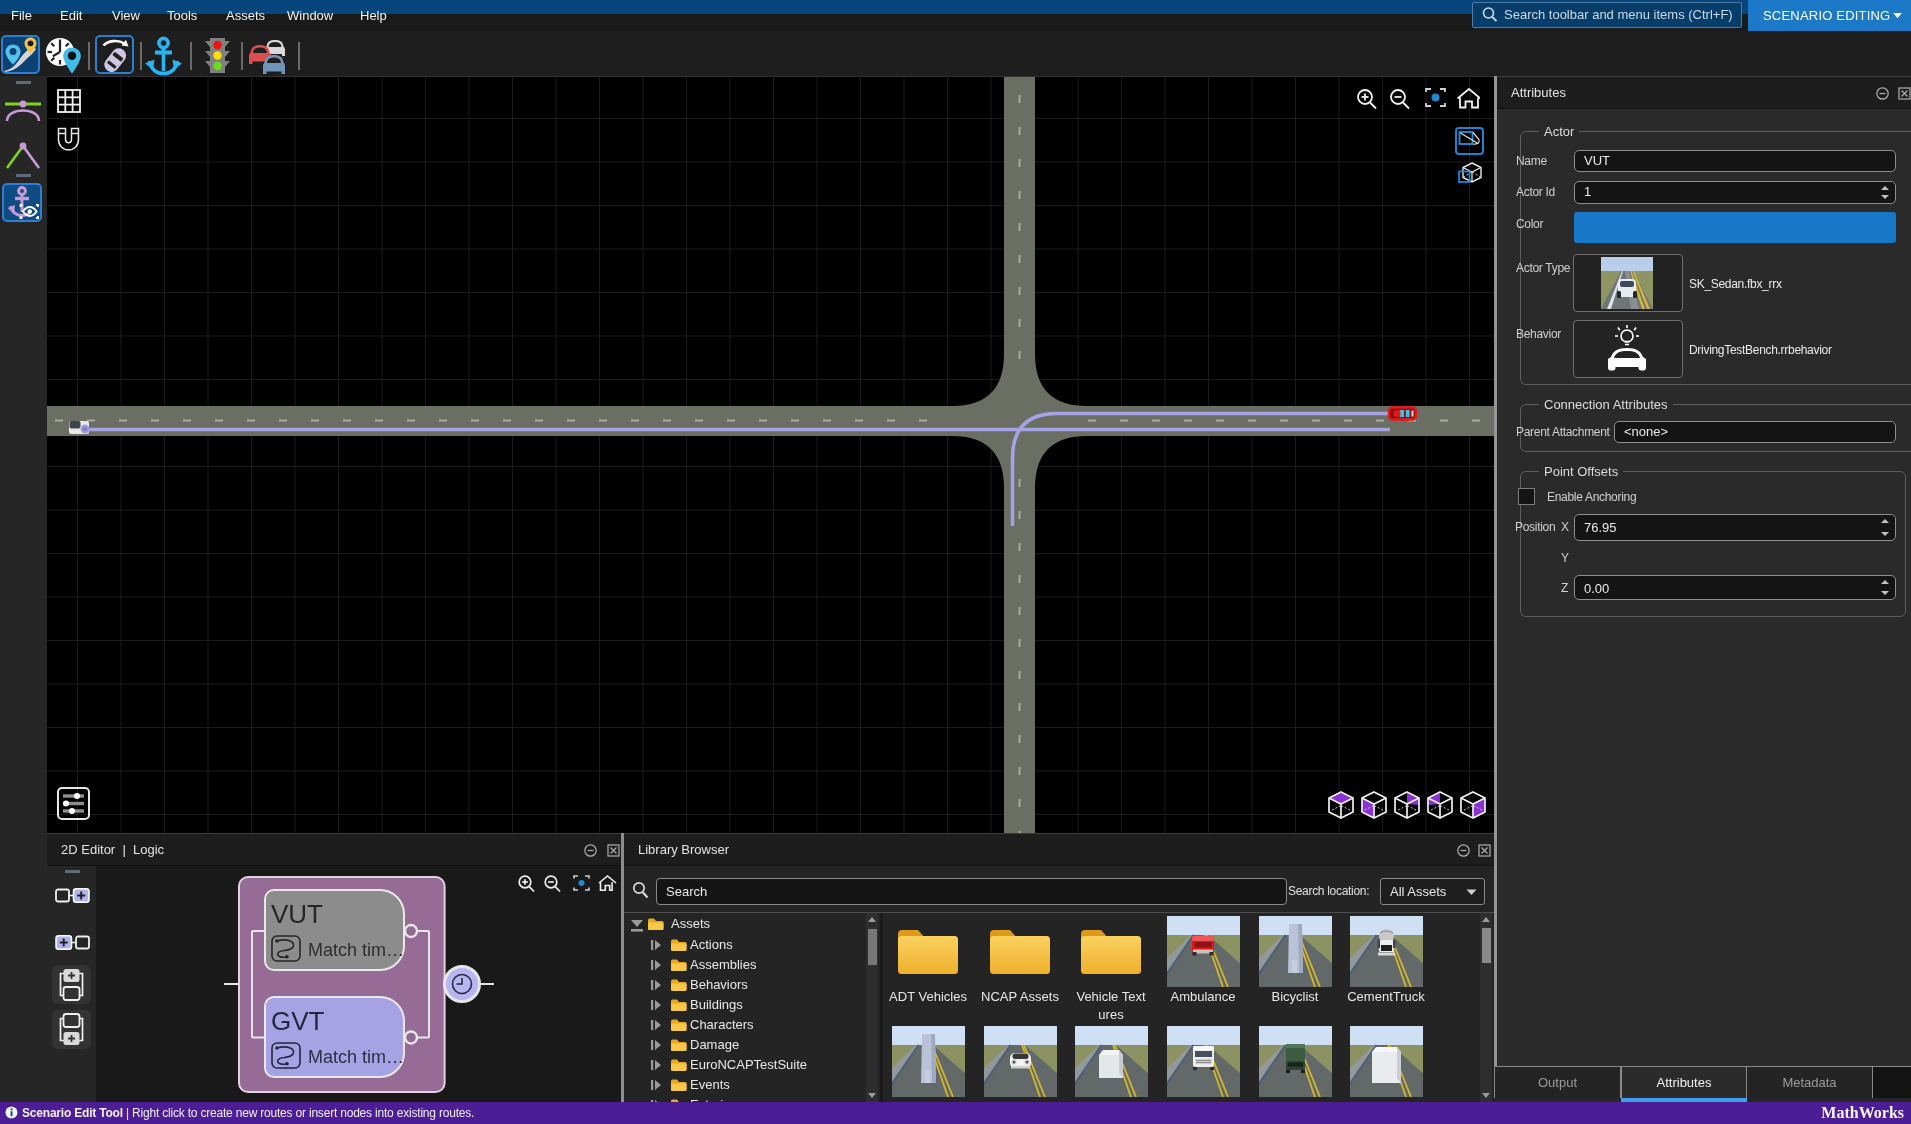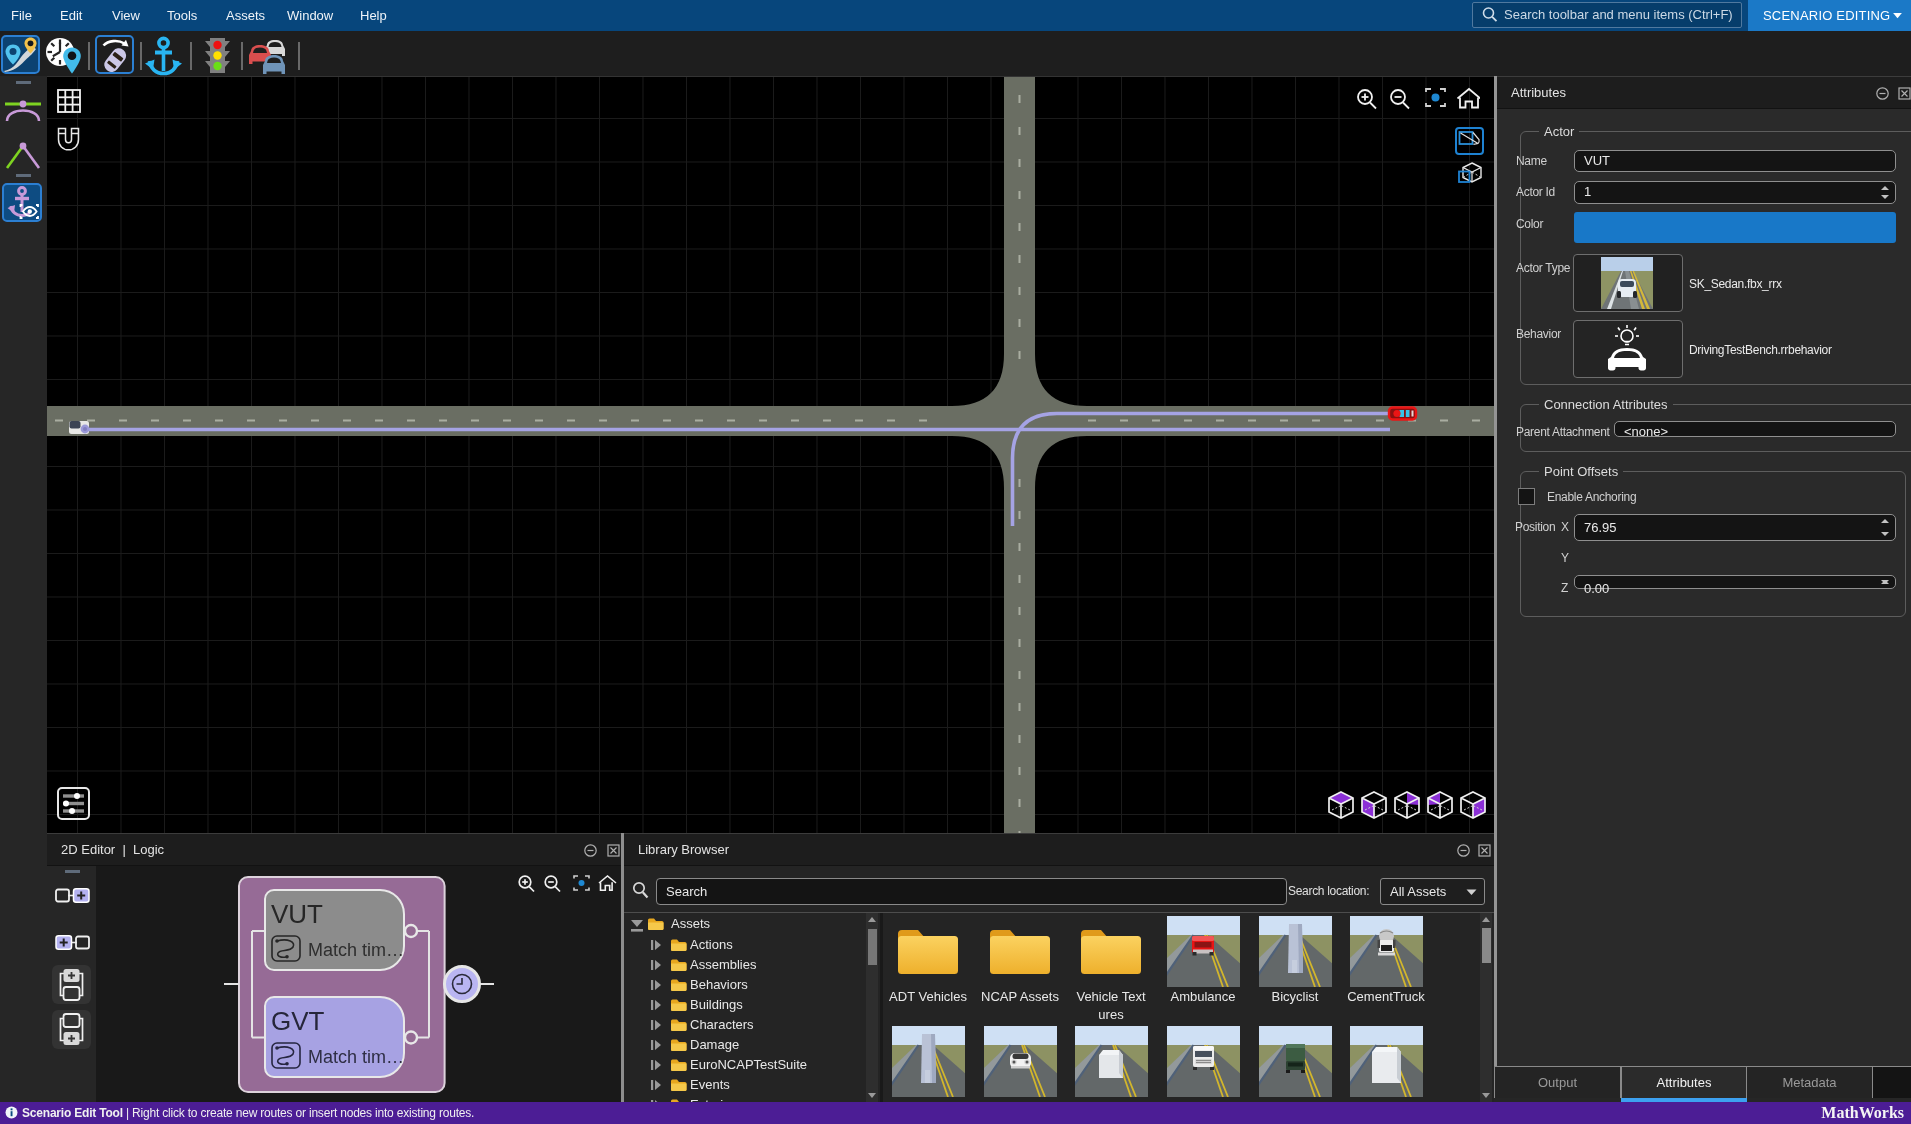--- a/index.html
+++ b/index.html
@@ -1,21 +1,21 @@
 <!DOCTYPE html>
 <html><head>
 <meta charset="utf-8">
 <style>
 * { margin:0; padding:0; box-sizing:border-box; }
 html,body { width:1911px; height:1124px; overflow:hidden; background:#1a1a1a;
   font-family:"Liberation Sans", sans-serif; }
 #stage { position:relative; width:1911px; height:1124px; }
 
 
-#menubar { position:absolute; left:0; top:0; width:1911px; height:31px; background:#07467c; }
+#menubar { position:absolute; left:0; top:0; width:1911px; height:14px; background:#07467c; }
 #menubar .mi { position:absolute; top:0; height:31px; line-height:31px; color:#eef3f8; font-size:13px; }
 #searchbox { position:absolute; left:1472px; top:2px; width:270px; height:26px;
   background:#063d6b; border:1px solid #50799f; border-radius:2px; }
 #searchbox .ph { position:absolute; left:31px; top:0; line-height:24px; font-size:13px; color:#ccd9e5; }
 #scenbtn { position:absolute; left:1748px; top:0; width:163px; height:31px; background:#1b79c7;
   color:#fff; font-size:13px; line-height:31px; }
 
 
 #toolbar { position:absolute; left:0; top:31px; width:1911px; height:45px; background:#1e1e1e; }
 .tbtn { position:absolute; top:4px; width:39px; height:39px; border-radius:5px; }
@@ -409,41 +409,41 @@
         <path d="M6 33 C 8 27 13 24 22 24 C 31 24 36 27 38 33 L41 35 L41 44 C 41 45.5 40 46.5 38.5 46.5 L36 46.5 C 34.5 46.5 33.5 45.5 33.5 44 L33.5 43 L10.5 43 L10.5 44 C 10.5 45.5 9.5 46.5 8 46.5 L5.5 46.5 C 4 46.5 3 45.5 3 44 L3 35 Z" fill="#fff"></path>
         <path d="M9.5 32.5 C 11 28.8 15 27 22 27 C 29 27 33 28.8 34.5 32.5 L35 34 L9 34 Z" fill="#242424"></path>
       </svg>
     </div>
     <div class="albl" style="left:192px;top:267px;color:#eaeaea">DrivingTestBench.rrbehavior</div>
 
     <div class="fset" style="left:9px;top:328px;width:397px;height:48px">
         <div class="leg">Connection Attributes</div>
       </div>
     <div class="albl" style="left:19px;top:349px">Parent Attachment</div>
-    <div class="ainp" style="left:117px;top:345px;width:282px;height:16px;line-height:20px">
+    <div class="ainp" style="left:117px;top:345px;width:282px;height:22px;line-height:20px">
         <div class="v">&lt;none&gt;</div>
       </div>
 
     <div class="fset" style="left:9px;top:395px;width:386px;height:146px">
         <div class="leg">Point Offsets</div>
       </div>
     <div style="position:absolute;left:21px;top:412px;width:17px;height:17px;background:#141414;border:1px solid #7d7d7d"></div>
     <div class="albl" style="left:50px;top:414px">Enable Anchoring</div>
     <div class="albl" style="left:18px;top:444px">Position</div>
     <div class="albl" style="left:64px;top:444px">X</div>
     <div class="ainp" style="left:77px;top:438px;width:322px;height:27px;line-height:25px">
         <div class="v">76.95</div>
       <div class="spin">
           <i class="up"></i>
           <i class="dn"></i>
         </div>
       </div>
     <div class="albl" style="left:64px;top:475px">Y</div>
     <div class="albl" style="left:64px;top:505px">Z</div>
-    <div class="ainp" style="left:77px;top:499px;width:322px;height:14px;line-height:25px">
+    <div class="ainp" style="left:77px;top:499px;width:322px;height:25px;line-height:25px">
         <div class="v">0.00</div>
       <div class="spin">
           <i class="up"></i>
           <i class="dn"></i>
         </div>
       </div>
   </div>
   <div id="editor2d">
     <div class="phead">
         <div class="t">2D Editor&nbsp; |&nbsp; Logic</div>

